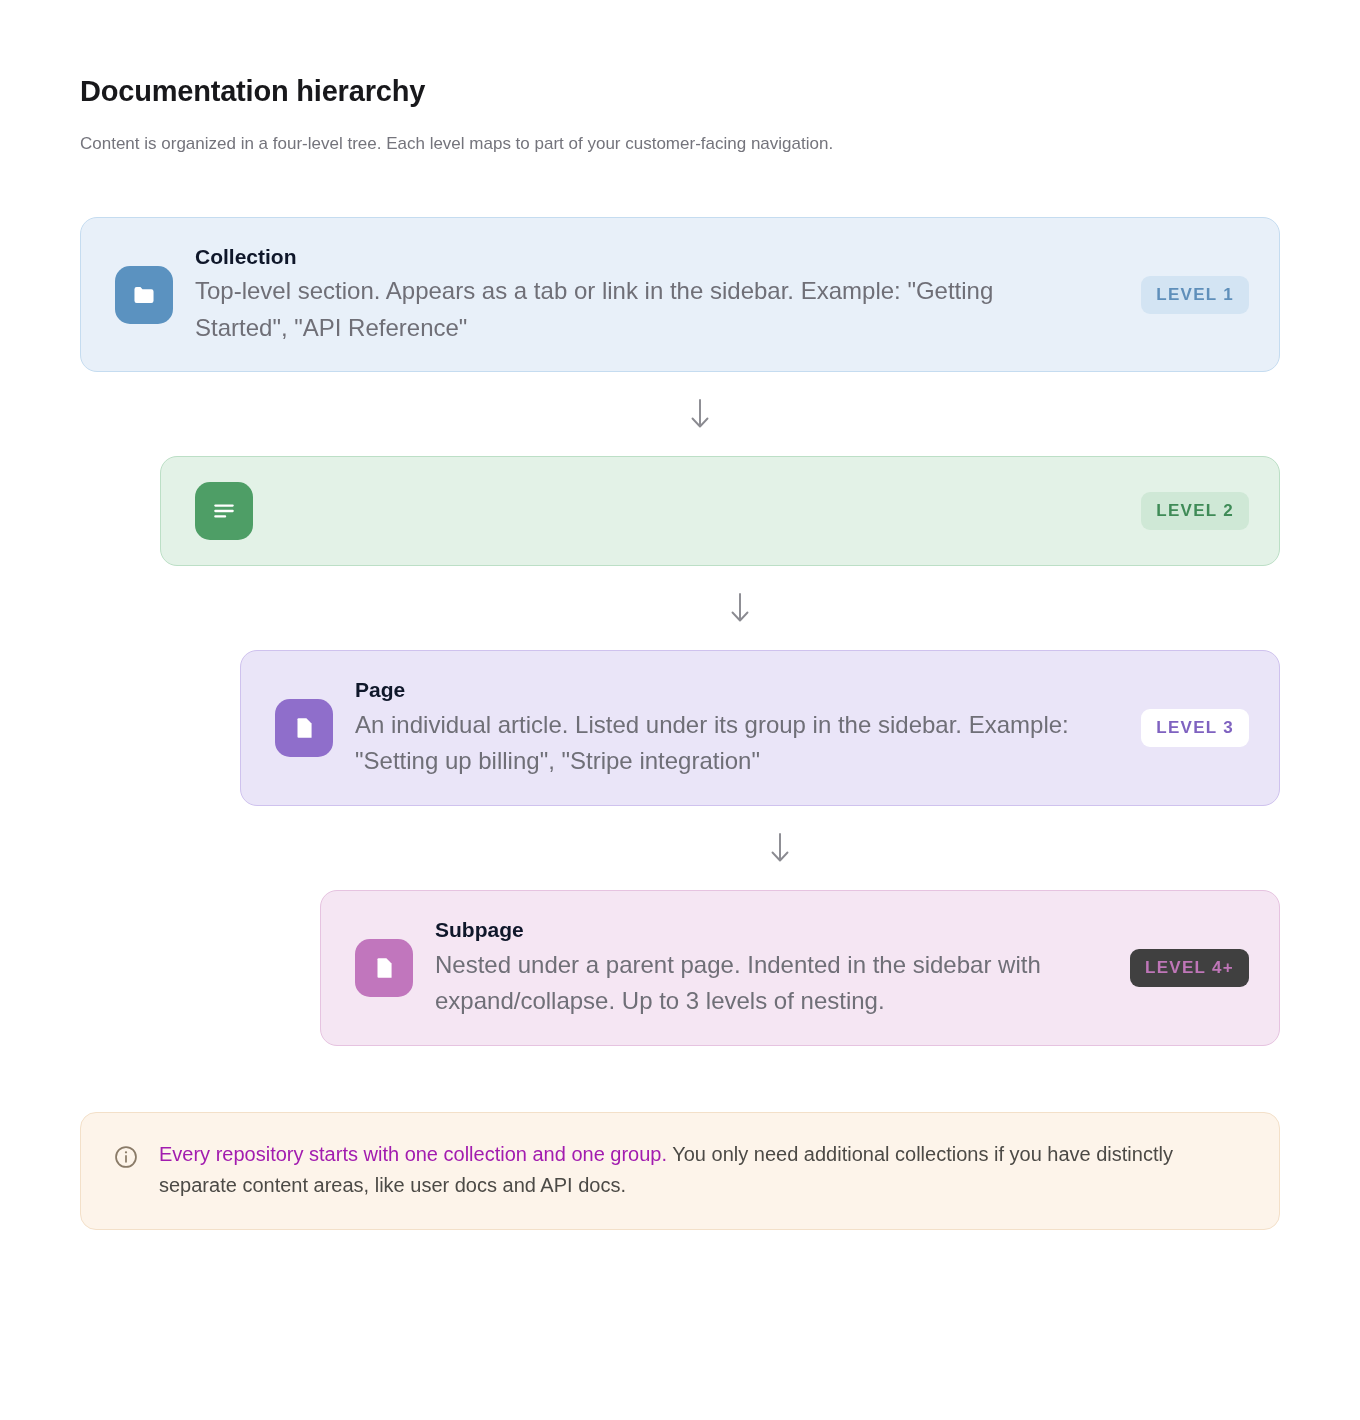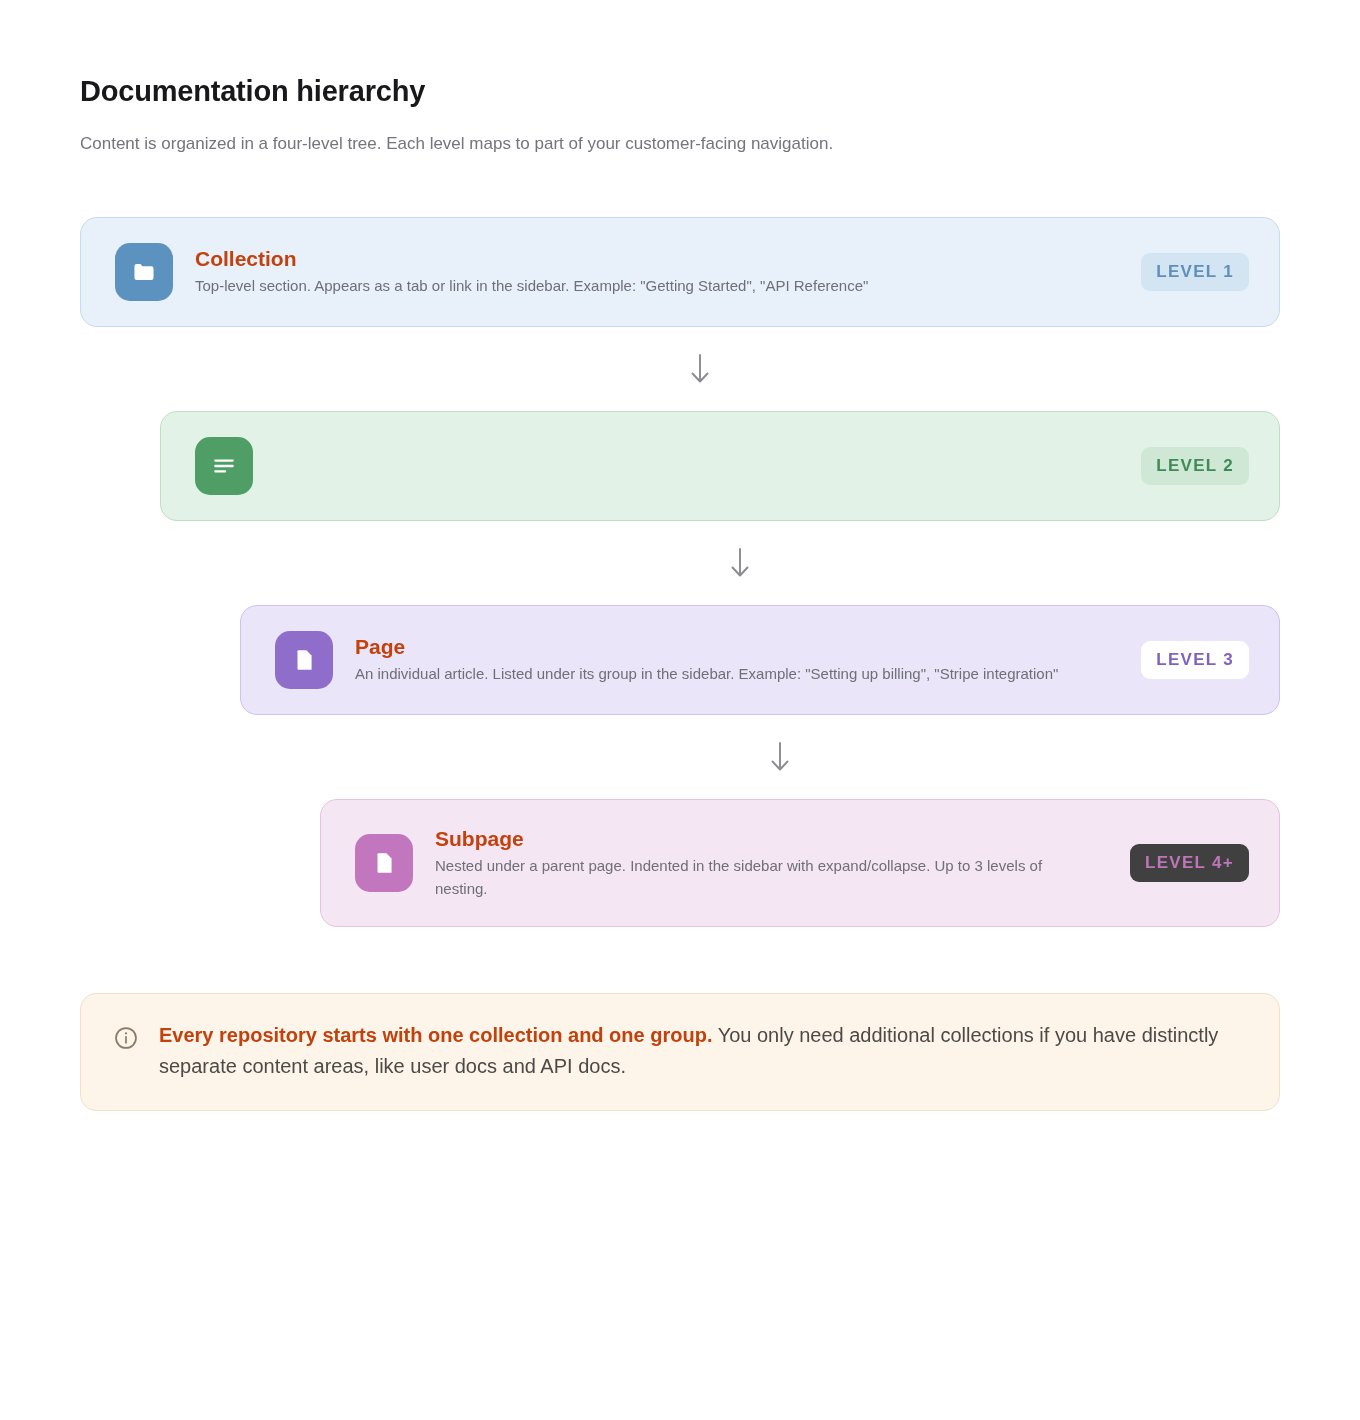--- a/index.html
+++ b/index.html
@@ -79,26 +79,26 @@
   }
   .icon-tile svg { display: block; }
 
   .level-text {
     flex: 1 1 auto;
     min-width: 0;
   }
   .level-name {
     font-size: 21px;
     font-weight: 700;
-    color: #c2410c;
+    color: #0f172a;
     line-height: 1.35;
     margin-bottom: 2px;
   }
   .level-desc {
-    font-size: 15px;
+    font-size: 24px;
     color: #6f6f77;
     line-height: 1.53;
   }
 
   .level-badge {
     flex: 0 0 auto;
     margin-left: 32px;
     font-size: 17px;
     font-weight: 700;
     letter-spacing: 1.3px;
@@ -150,21 +150,21 @@
   .note-icon {
     flex: 0 0 auto;
     margin-top: 5px;
     color: #8a7b68;
   }
   .note-text {
     font-size: 20px;
     line-height: 1.55;
     color: #4c4a46;
   }
-  .note-text .note-strong { font-weight: 700; color: #c2410c; }
+  .note-text .note-strong { font-weight: 400; color: #a21caf; }
 </style>
 </head>
 <body>
 
 <div class="page-surface">
   <div class="content">
 
     <h1 class="page-title">Documentation hierarchy</h1>
     <p class="page-subtitle">Content is organized in a four-level tree. Each level maps to part of your customer-facing navigation.</p>
 

